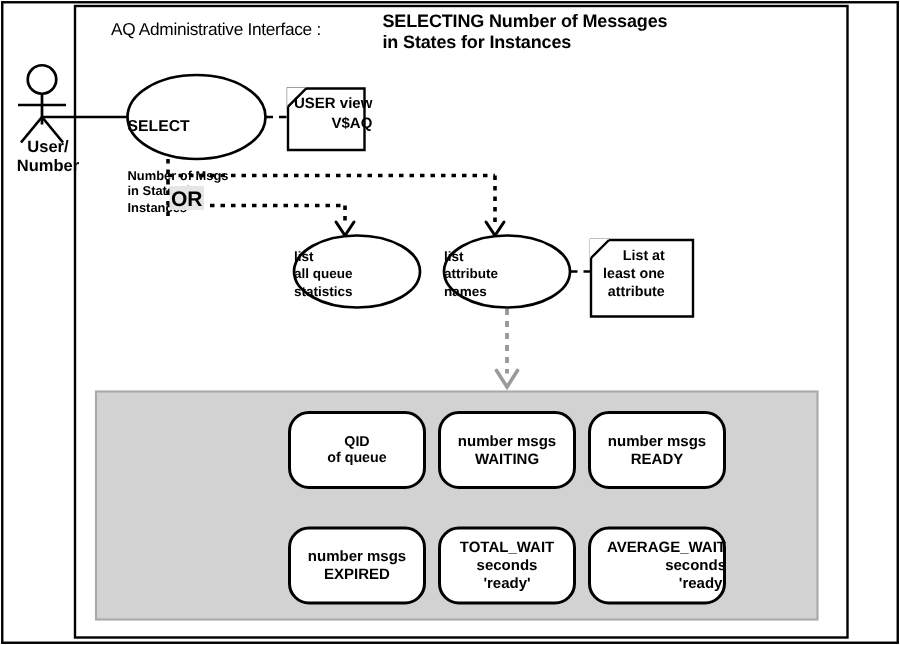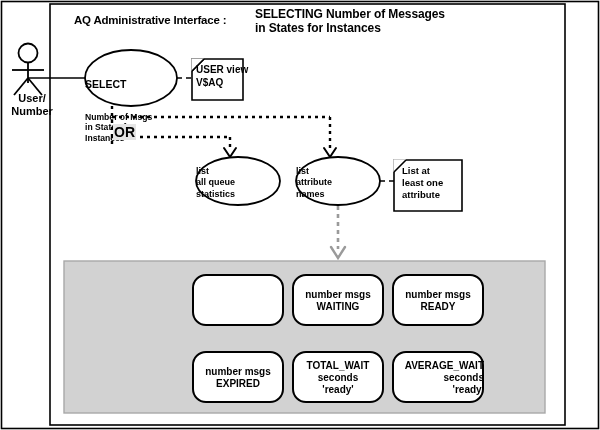--- a/index.html
+++ b/index.html
@@ -36,21 +36,21 @@
     white-space: pre;
     font-weight: bold;
   }
 
   
   .title-left {
     position: absolute;
     left: 74px;
     top: 14px;
     font-size: 11.5px;
-    font-weight: bold;
+    font-weight: normal;
     letter-spacing: -0.2px;
     white-space: nowrap;
   }
   .title-right {
     position: absolute;
     left: 255px;
     top: 7px;
     font-size: 12px;
     font-weight: bold;
     line-height: 1.18;
@@ -82,21 +82,21 @@
     font-size: 9px; line-height: 1.26;
   }
   .ell-attrs {
     left: 296px; top: 166px; width: 84px;
     font-size: 9px; line-height: 1.26;
   }
 
   
   .note-txt {
     position: absolute;
-    text-align: left;
+    text-align: right;
     font-weight: bold;
     white-space: pre-line;
   }
   .note1-txt { left: 196px; top: 64px; font-size: 10px; line-height: 1.25; }
   .note2-txt { left: 402px; top: 165px; font-size: 9.5px; line-height: 1.28; }
 
   
   .or-label {
     position: absolute;
     left: 113px;
@@ -220,20 +220,22 @@
   <div class="txt ell-attrs" style="white-space:pre-line;">list
 attribute
 names</div>
 
   <div class="note-txt note1-txt">USER view
 V$AQ</div>
   <div class="note-txt note2-txt">List at
 least one
 attribute</div>
 
+  <div class="rbox-label s1" style="left:192px; top:289px;">QID
+of queue</div>
   <div class="rbox-label s2" style="left:292px; top:289px;">number msgs
 WAITING</div>
   <div class="rbox-label s2" style="left:392px; top:289px;">number msgs
 READY</div>
 
   <div class="rbox-label s2" style="left:192px; top:366px;">number msgs
 EXPIRED</div>
   <div class="rbox-label s2" style="left:292px; top:360px;">TOTAL_WAIT
 seconds
 'ready'</div>

